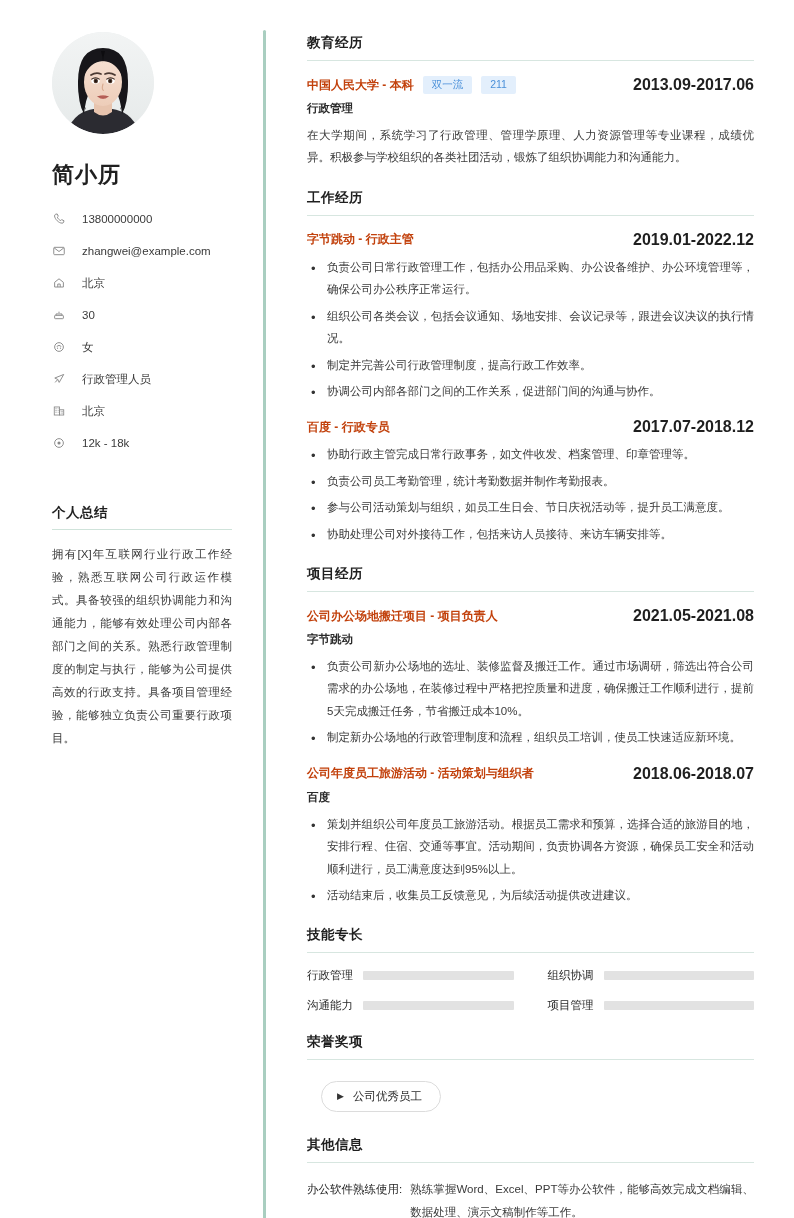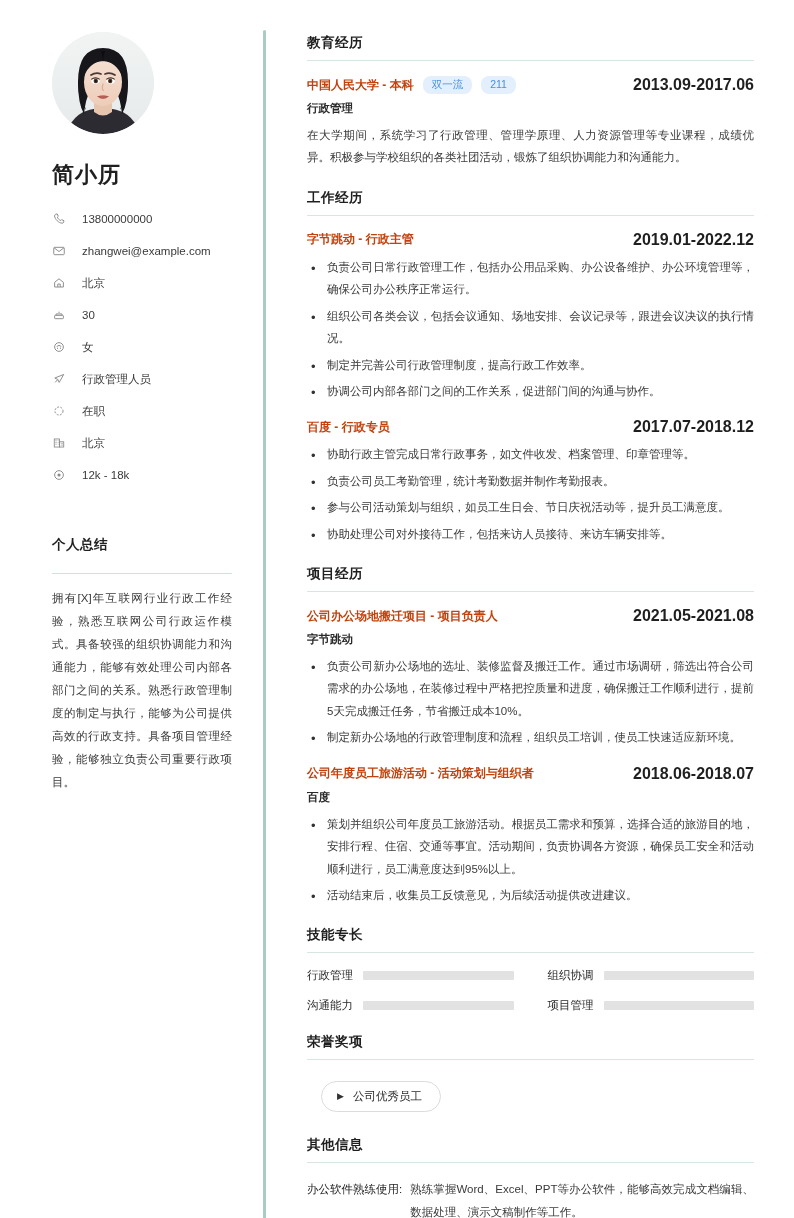--- a/index.html
+++ b/index.html
@@ -64,21 +64,21 @@
     color: #8a8a8a;
   }
   .contact-icon svg { display: block; width: 14px; height: 14px; }
   .contact-text { line-height: 1.3; }
 
   .side-section { margin: 48px 0 0 5px; }
   .side-heading {
     font-size: 13.5px;
     font-weight: bold;
     color: #1f1f1f;
-    padding-bottom: 19px;
+    padding-bottom: 7px;
     border-bottom: 1.5px solid #cfe3da;
     margin-bottom: 13px;
     letter-spacing: .5px;
   }
   .side-body {
     font-size: 11.5px;
     line-height: 2.0;
     color: #3a3a3a;
     text-align: justify;
     max-width: 182px;
@@ -132,21 +132,21 @@
     font-size: 12px;
     font-weight: bold;
     color: #c2410c;
   }
   .badge {
     display: inline-block;
     background: #e3effc;
     color: #4a90d9;
     font-size: 10.5px;
     padding: 2px 9px 3px;
-    border-radius: 8px;
+    border-radius: 2px;
     line-height: 1.2;
     white-space: nowrap;
   }
   .entry-date {
     font-size: 16px;
     font-weight: bold;
     color: #1f1f1f;
     white-space: nowrap;
     flex: 0 0 auto;
   }
@@ -370,28 +370,20 @@
       <li class="contact-item">
         <span class="contact-icon">
           <svg viewBox="0 0 16 16" fill="none" stroke="#8a8a8a" stroke-width="1.1">
               <path d="M13.4 2.8 3.2 6.9l3.4 1.6 1.6 3.4z"></path>
               <path d="M6.6 8.5 3.6 11.9"></path>
             </svg>
         </span>
         <span class="contact-text">行政管理人员</span>
       </li>
 
-      <li class="contact-item">
-        <span class="contact-icon">
-          <svg viewBox="0 0 16 16" fill="none" stroke="#8a8a8a" stroke-width="1.1" stroke-dasharray="2.2 1.6">
-              <circle cx="8" cy="8" r="4.6"></circle>
-            </svg>
-        </span>
-        <span class="contact-text">在职</span>
-      </li>
 
       <li class="contact-item">
         <span class="contact-icon">
           <svg viewBox="0 0 16 16" fill="none" stroke="#8a8a8a" stroke-width="1">
               <rect x="2.6" y="3.4" width="6" height="9.2"></rect>
               <rect x="8.6" y="6.6" width="4.8" height="6"></rect>
               <path d="M4 5.4h1.2M6.6 5.4h0.8M4 7.4h1.2M6.6 7.4h0.8M4 9.4h1.2M6.6 9.4h0.8M10 8.4h1M11.8 8.4h.8M10 10.4h1M11.8 10.4h.8"></path>
             </svg>
         </span>
         <span class="contact-text">北京</span>

